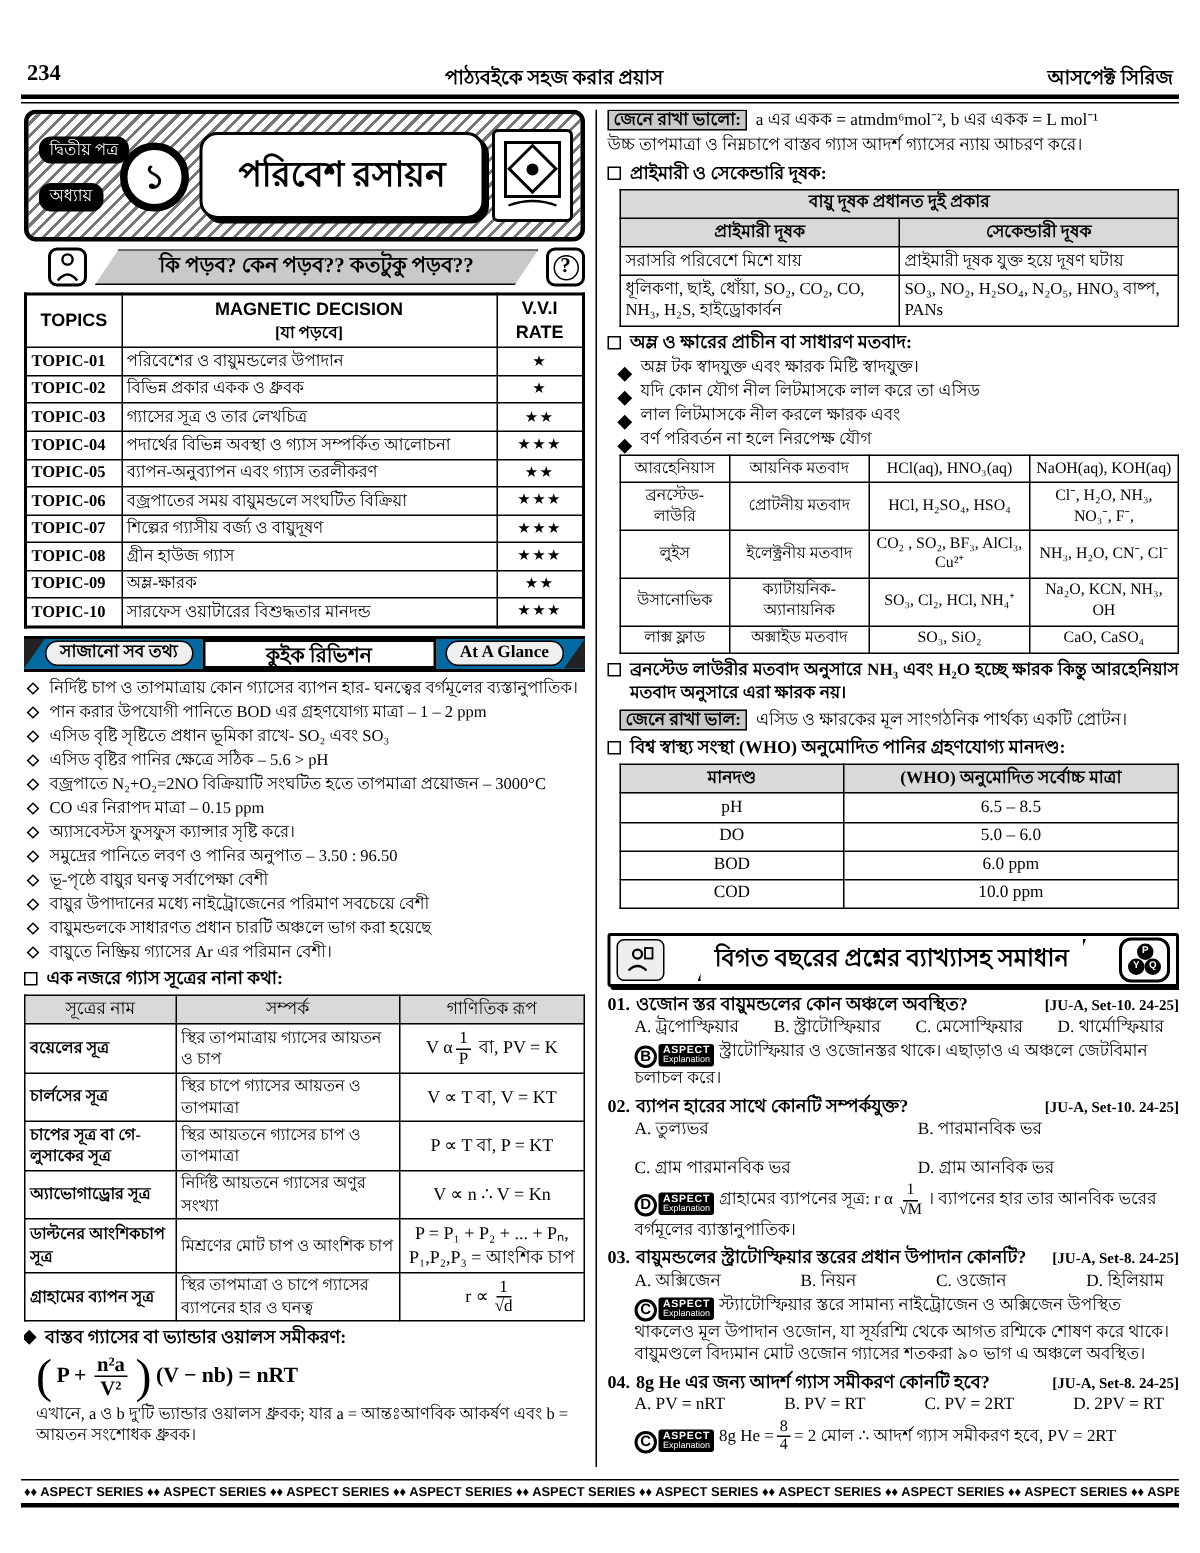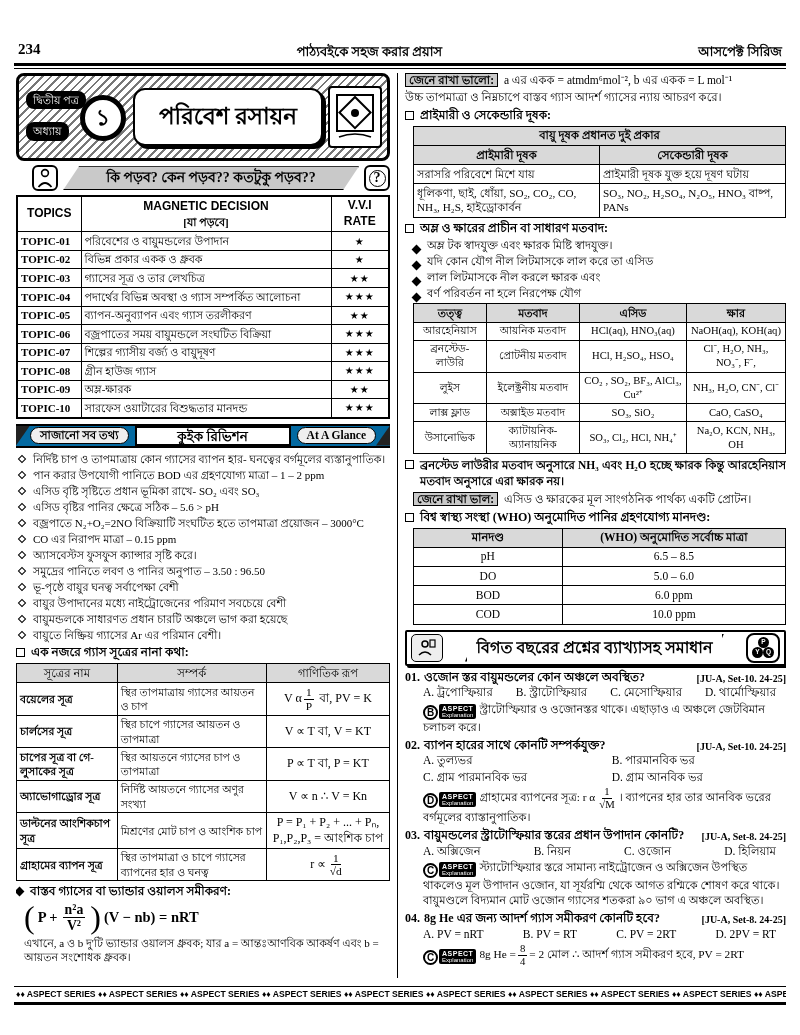--- a/index.html
+++ b/index.html
@@ -100,37 +100,37 @@
   .ab-points li .dmf{margin-top:4px}
   .th-tbl{border:1.5px solid #000;margin:1px 0 3px 8px;width:calc(100% - 8px)}
   .th-tbl th{background:#d9d9d9;font-size:11px;text-align:center}
   .th-tbl td{font-size:10.6px;text-align:center}
   .bold-note{font-weight:bold;font-size:11.5px;text-align:justify;margin:1px 0}
   .who-tbl{border:1.5px solid #000;margin:1px 0 4px 8px;width:calc(100% - 8px)}
   .who-tbl th{background:#d9d9d9;font-size:11.5px;text-align:center}
   .who-tbl td{font-size:11.5px;text-align:center}
   
   .pyq-banner{border:2px solid #000;box-shadow:2px 2px 0 #000;border-radius:2px;height:36px;
-    display:flex;align-items:center;gap:22px;padding:2px 4px;margin:5px 0 4px 0;background:#fff}
+    display:flex;align-items:center;gap:22px;padding:2px 4px;margin:16px 0 4px 0;background:#fff}
   .pyq-ic{width:32px;height:28px;border:1.5px solid #000;border-radius:5px;flex:none;
     display:flex;align-items:center;justify-content:center;background:#eee}
   .pyq-title{flex:1;text-align:center;font-weight:bold;font-size:16px;border-left:2px solid #000;
     border-right:2px solid #000;height:28px;line-height:27px;
     clip-path:polygon(12px 0,100% 0,calc(100% - 12px) 100%,0 100%);background:#fff}
   .pyq-circles{position:relative;width:34px;height:30px;border:2px solid #000;border-radius:8px;flex:none;background:#fff}
   .pyq-circles span{position:absolute;width:11px;height:11px;background:#000;color:#fff;
     border-radius:50%;font-size:6.5px;font-weight:bold;display:flex;align-items:center;justify-content:center;
     font-family:"Liberation Sans",sans-serif}
   .pyq-circles .c1{left:10px;top:2px}.pyq-circles .c2{left:4px;bottom:3px}.pyq-circles .c3{right:4px;bottom:3px}
   
   .q{margin-bottom:3px}
   .q-head{display:flex;gap:4px;font-weight:bold;font-size:12px}
   .q-head .src{margin-left:auto;font-size:10px;white-space:nowrap;padding-top:2px}
   .opts-line{display:flex;justify-content:space-between;font-size:11.5px;padding:0 10px 0 18px}
-  .opts-grid{display:grid;grid-template-columns:52% 48%;font-size:11.5px;padding-left:18px;row-gap:1px}
+  .opts-grid{display:grid;grid-template-columns:52% 48%;font-size:11.5px;padding-left:18px;row-gap:11px}
   .expl{font-size:11.3px;padding-left:18px;margin-top:1px}
   .ansc{display:inline-flex;width:15px;height:15px;border:2px solid #000;border-radius:50%;
     align-items:center;justify-content:center;font-weight:bold;font-size:10px;vertical-align:-3px;
     font-family:"Liberation Sans",sans-serif;background:#fff}
   .abadge{display:inline-block;background:#000;color:#fff;font-family:"Liberation Sans",sans-serif;
     text-align:center;line-height:1;padding:1px 3px;border-radius:2px;vertical-align:-4px;margin:0 3px 0 1px}
   .abadge .a1{display:block;font-size:7px;font-weight:bold;letter-spacing:.5px}
   .abadge .a2{display:block;font-size:6px}
   
   .pg-foot{position:absolute;left:14px;right:14px;bottom:30px;border-top:1.2px solid #000;
@@ -390,55 +390,49 @@
             <span>লাল লিটমাসকে নীল করলে ক্ষারক এবং</span>
           </li>
         <li>
             <span class="dmf"></span>
             <span>বর্ণ পরিবর্তন না হলে নিরপেক্ষ যৌগ</span>
           </li>
       </ul>
 
       <table class="th-tbl">
         <tbody>
-            <tr>
-          <th>তত্ত্ব</th>
-          <th>মতবাদ</th>
-          <th>এসিড</th>
-          <th>ক্ষার</th>
-        </tr>
         <tr>
               <td>আরহেনিয়াস</td>
               <td>আয়নিক মতবাদ</td>
               <td>HCl(aq), HNO₃(aq)</td>
               <td>NaOH(aq), KOH(aq)</td>
             </tr>
         <tr>
               <td>ব্রনস্টেড- লাউরি</td>
               <td>প্রোটনীয় মতবাদ</td>
               <td>HCl, H₂SO₄, HSO₄</td>
               <td>Cl⁻, H₂O, NH₃, NO₃⁻, F⁻,</td>
             </tr>
         <tr>
               <td>লুইস</td>
               <td>ইলেক্ট্রনীয় মতবাদ</td>
               <td>CO₂ , SO₂, BF₃, AlCl₃, Cu²⁺</td>
               <td>NH₃, H₂O, CN⁻, Cl⁻</td>
             </tr>
         <tr>
+              <td>উসানোভিক</td>
+              <td>ক্যাটায়নিক- অ্যানায়নিক</td>
+              <td>SO₃, Cl₂, HCl, NH₄⁺</td>
+              <td>Na₂O, KCN, NH₃, OH</td>
+            </tr>
+        <tr>
               <td>লাক্স ফ্লাড</td>
               <td>অক্সাইড মতবাদ</td>
               <td>SO₃, SiO₂</td>
               <td>CaO, CaSO₄</td>
-            </tr>
-        <tr>
-              <td>উসানোভিক</td>
-              <td>ক্যাটায়নিক- অ্যানায়নিক</td>
-              <td>SO₃, Cl₂, HCl, NH₄⁺</td>
-              <td>Na₂O, KCN, NH₃, OH</td>
             </tr>
       </tbody>
         </table>
 
       <div class="sec-head" style="align-items:flex-start">
         <span class="sqb"></span>
         <span class="bold-note">ব্রনস্টেড লাউরীর মতবাদ অনুসারে NH₃ এবং H₂O হচ্ছে ক্ষারক কিন্তু আরহেনিয়াস মতবাদ অনুসারে এরা ক্ষারক নয়।</span>
       </div>
 
       <p class="know" style="margin-left:8px">

